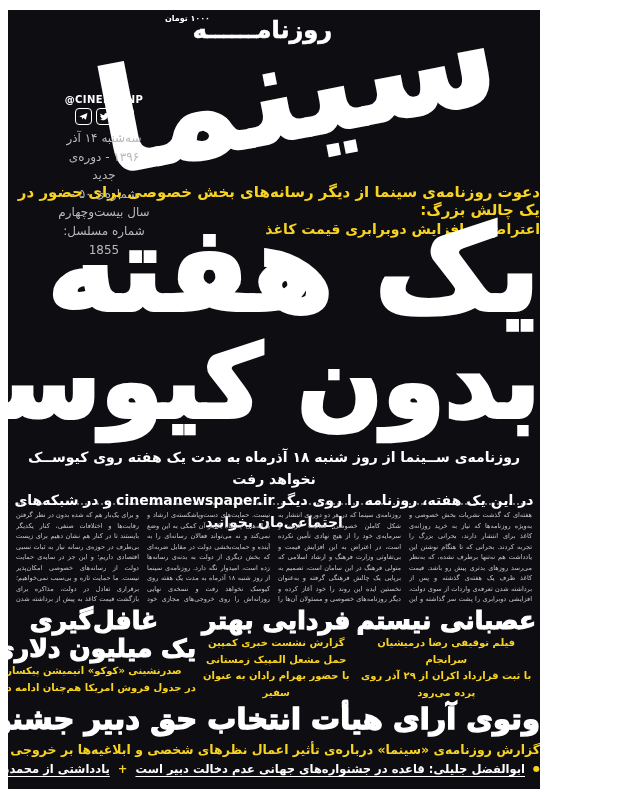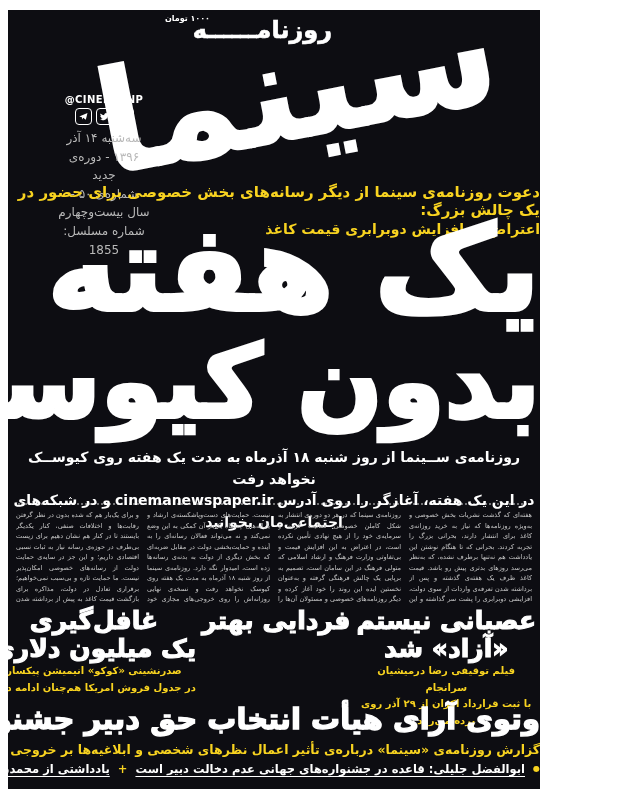--- a/index.html
+++ b/index.html
@@ -110,46 +110,49 @@
       <div class="k2">اعتراض به افزایش دوبرابری قیمت کاغذ</div>
     </div>
 
     <div class="headline">
       <div class="h1">یک هفته</div>
       <div class="h2">بدون کیوسک</div>
     </div>
 
     <div class="deck">
       <div>روزنامه‌ی ســینما از روز شنبه ۱۸ آذرماه به مدت یک هفته روی کیوســک نخواهد رفت</div>
-      <div><span>در این یک هفته، آغازگر را روی آدرس</span><span class="url">cinemanewspaper.ir</span><span>و در شبکه‌های اجتماعی‌مان بخوانید</span></div>
+      <div><span>در این یک هفته، روزنامه را روی دیگر</span><span class="url">cinemanewspaper.ir</span><span>و در شبکه‌های اجتماعی‌مان بخوانید</span></div>
     </div>
 
     <div class="divider"></div>
 
     <div class="editorial">
       <div class="col">هفته‌ای که گذشت نشریات بخش خصوصی و به‌ویژه روزنامه‌ها که نیاز به خرید روزانه‌ی کاغذ برای انتشار دارند، بحرانی بزرگ را تجربه کردند. بحرانی که تا هنگام نوشتن این یادداشت هم نه‌تنها برطرف نشده، که به‌نظر می‌رسد روزهای بدتری پیش رو باشد. قیمت کاغذ ظرف یک هفته‌ی گذشته و پس از برداشته شدن تعرفه‌ی واردات از سوی دولت، افزایشی دوبرابری را پشت سر گذاشته و این برای نشریات بخش خصوصی یعنی افزایش دوبرابری هزینه‌ها و برهم‌خوردن تراز مالی سالانه‌ای که هر نشریه‌ای بر اساس آن بنای انتشار خود را گذاشته است.</div>
       <div class="col">روزنامه‌ی سینما که در هر دو دوره‌ی انتشار به شکل کاملن خصوصی فعالیت کرده و سرمایه‌ی خود را از هیچ نهادی تأمین نکرده است، در اعتراض به این افزایش قیمت و بی‌تفاوتی وزارت فرهنگ و ارشاد اسلامی که متولی فرهنگ در این سامان است، تصمیم به برپایی یک چالش فرهنگی گرفته و به‌عنوان نخستین ایده این روند را خود آغاز کرده و دیگر روزنامه‌های خصوصی و مسئولان آن‌ها را نیز به این چالش دعوت می‌کند: چالش «یک هفته بدون کیوسک» و انتشار روزنامه روی فضای مجازی در اعتراض به وضعیتی که اصلاح آن در توان هیچ روزنامه‌ای که وابسته به نهاد و ارگان خاصی نباشد،</div>
       <div class="col">نیست. حمایت‌های دست‌وپاشکسته‌ی ارشاد و یارانه‌های چندماه یک‌بار آن کمکی به این وضع نمی‌کند و نه می‌تواند فعالان رسانه‌ای را به آینده و حمایت‌بخشی دولت در مقابل ضربه‌ای که بخش دیگری از دولت به بدنه‌ی رسانه‌ها زده است، امیدوار نگه دارد. روزنامه‌ی سینما از روز شنبه ۱۸ آذرماه به مدت یک هفته روی کیوسک نخواهد رفت و نسخه‌ی نهایی روزانه‌اش را روی خروجی‌های مجازی خود قرار خواهد داد. ما تنها آغازگر چالش «یک هفته بدون کیوسک» خواهیم بود. انتظارمان از دیگر رسانه‌های خصوصی این است که همراه روزنامه‌ی سینما شوند</div>
       <div class="col">
         <span>و برای یک‌بار هم که شده بدون در نظر گرفتن رقابت‌ها و اختلافات صنفی، کنار یکدیگر بایستند تا در کنار هم نشان دهیم برای زیست بی‌طرف در حوزه‌ی رسانه نیاز به ثبات نسبی اقتصادی داریم؛ و این جز در سایه‌ی حمایت دولت از رسانه‌های خصوصی امکان‌پذیر نیست. ما حمایت تازه و بی‌سبب نمی‌خواهیم؛ برقراری تعادل در دولت، مذاکره برای بازگشت قیمت کاغذ به پیش از برداشته شدن تعرفه‌ی واردات و سنگ نینداختن در راه انتشار نشریات کوچک خصوصی را می‌خواهیم. آیا یاری‌کننده‌ای هست؟</span>
         
       </div>
     </div>
 
     <div class="stories">
       <div class="story">
         <div class="t">عصبانی نیستم</div>
-        <div class="t">«آزاد» شد</div>
         <div class="s">
           <div>فیلم توقیفی رضا درمیشیان سرانجام</div>
           <div>با ثبت قرارداد اکران از ۲۹ آذر روی پرده می‌رود</div>
         </div>
       </div>
       <div class="story">
         <div class="t">فردایی بهتر</div>
+        <div class="s">
+          <div>گزارش نشست خبری کمپین حمل مشعل المپیک زمستانی</div>
+          <div>با حضور بهرام رادان به عنوان سفیر</div>
+        </div>
       </div>
       <div class="story">
         <div class="t">غافل‌گیری</div>
         <div class="t">یک میلیون دلاری</div>
         <div class="s">
           <div>صدرنشینی «کوکو» انیمیشن پیکسار</div>
           <div>در جدول فروش امریکا هم‌چنان ادامه دارد</div>
         </div>
       </div>
     </div>

